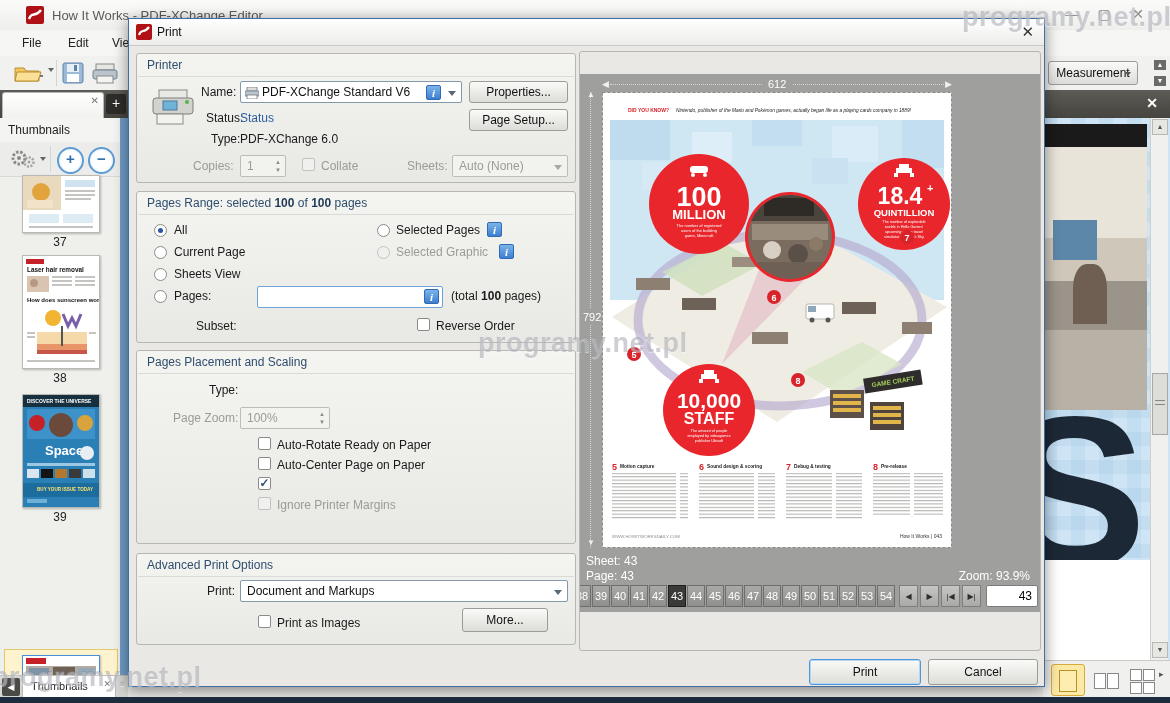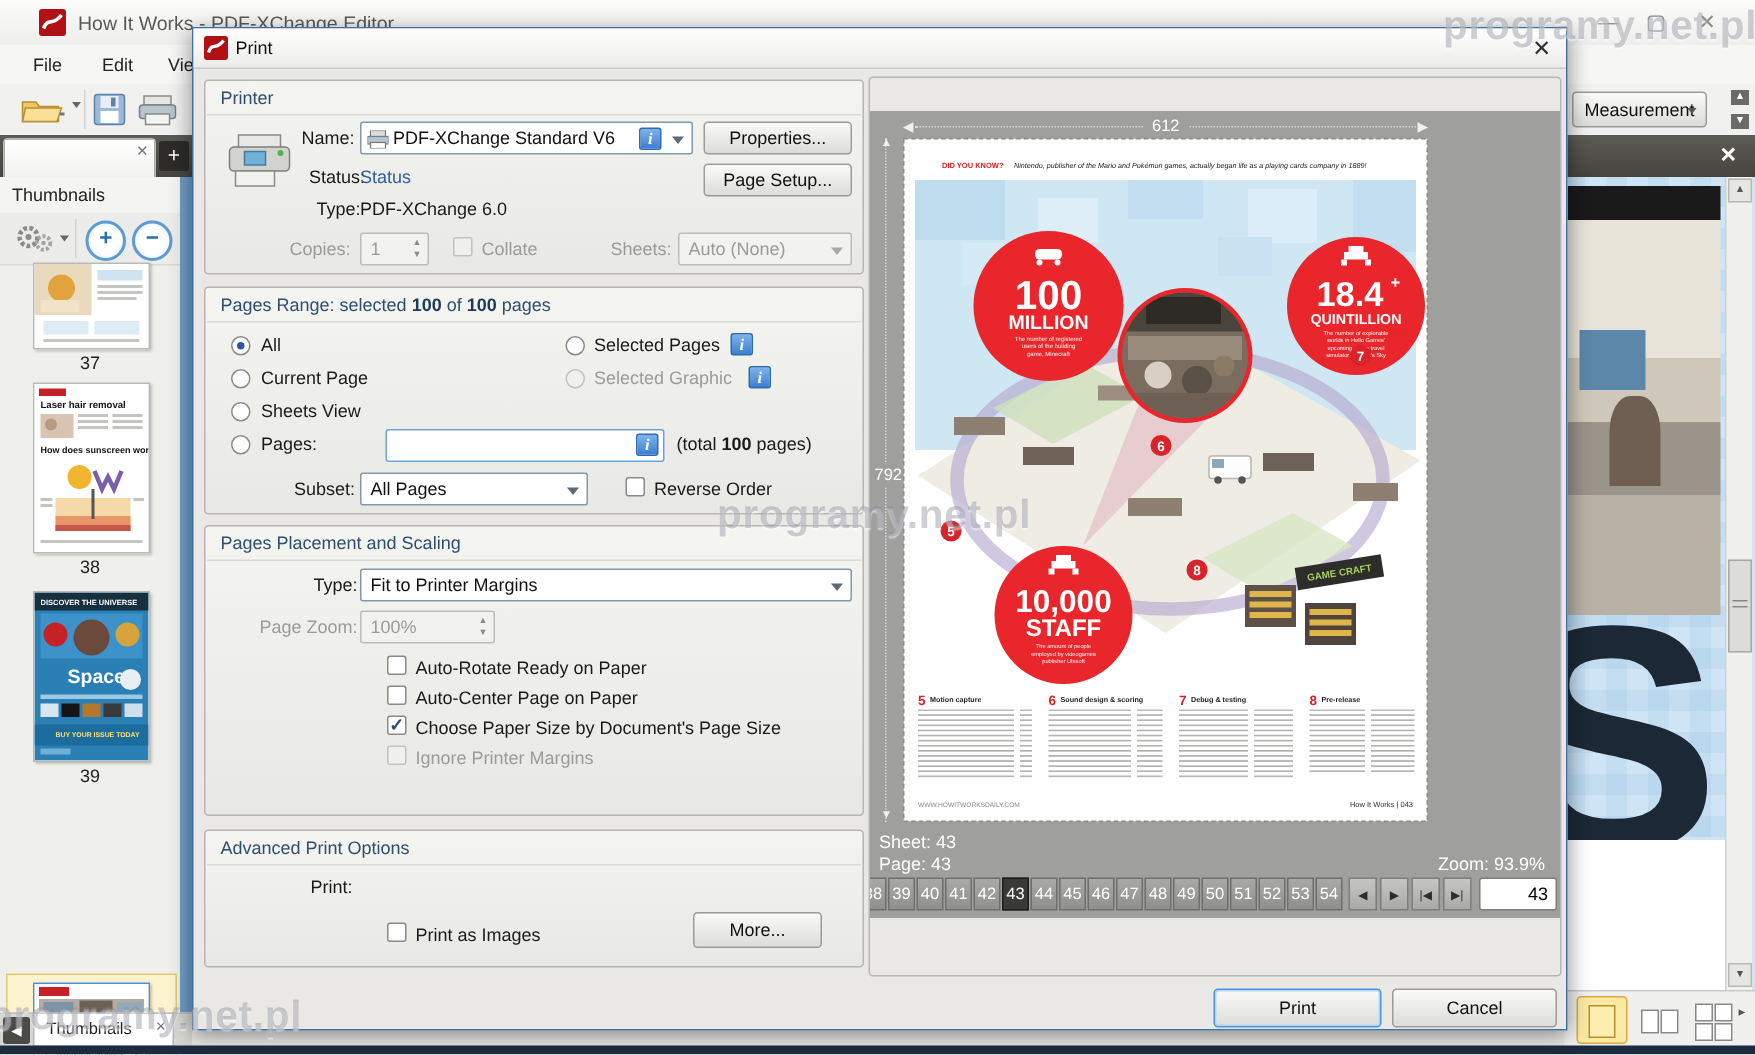--- a/index.html
+++ b/index.html
@@ -396,55 +396,50 @@
       <div class="t dis" style="left:259px;top:53px">Selected Graphic</div>
       <span class="info abs" style="left:362px;top:52px">i</span>
       <input class="txtin" style="left: 120px; top: 94px; width: 186px; height: 22px;">
       <span class="info abs" style="left:287px;top:97px">i</span>
       <div class="t" style="left:314px;top:97px">
         <span>(total</span>
         <b>100</b>
         <span>pages)</span>
       </div>
       <div class="t" style="left:59px;top:127px">Subset:</div>
-      <div class="combo" style="left:103px;top:123px;width:152px">
-        <span class="txt">All Pages</span>
-        <span class="arr"></span>
-      </div>
       <div class="chk" style="left:280px;top:126px"></div>
       <div class="t" style="left:299px;top:127px">Reverse Order</div>
     </div>
 
     <div class="grp" style="left:7px;top:331px;width:438px;height:192px">
       <div class="grp-h">Pages Placement and Scaling</div>
       <div class="grp-line"></div>
       <div class="t" style="left:72px;top:32px">Type:</div>
-      <div class="combo" style="left:103px;top:28px;width:328px">
-        <span class="txt">Fit to Printer Margins</span>
-        <span class="arr"></span>
-      </div>
       <div class="t dis" style="left:36px;top:60px">Page Zoom:</div>
       <div class="spin dis" style="left:103px;top:56px;width:90px">
         <span class="txt">100%</span>
         <span class="ud">▲<br>▼</span>
       </div>
       <div class="chk" style="left:121px;top:86px"></div>
       <div class="t" style="left:140px;top:87px">Auto-Rotate Ready on Paper</div>
       <div class="chk" style="left:121px;top:106px"></div>
       <div class="t" style="left:140px;top:107px">Auto-Center Page on Paper</div>
       <div class="chk" style="left:121px;top:126px">✓</div>
-      <div class="t" style="left:140px;top:127px">Choose Paper Size by Document's Page Size</div>
       <div class="chk dis" style="left:121px;top:146px"></div>
       <div class="t dis" style="left:140px;top:147px">Ignore Printer Margins</div>
     </div>
 
     <div class="grp" style="left:7px;top:534px;width:438px;height:90px">
       <div class="grp-h">Advanced Print Options</div>
       <div class="grp-line"></div>
       <div class="t" style="left:70px;top:30px">Print:</div>
+      <div class="combo" style="left:103px;top:26px;width:328px">
+        <span class="txt">Document and Markups</span>
+        <span class="arr"></span>
+      </div>
       <div class="chk" style="left:121px;top:61px"></div>
       <div class="t" style="left:140px;top:62px">Print as Images</div>
       <div class="btn" style="left:325px;top:54px;width:86px;height:24px;line-height:22px">More...</div>
     </div>
 
     <div class="pv-wrap">
       <div class="pv-gray">
 
         <div class="ruler-h">
           <div class="dotline-h"></div>

